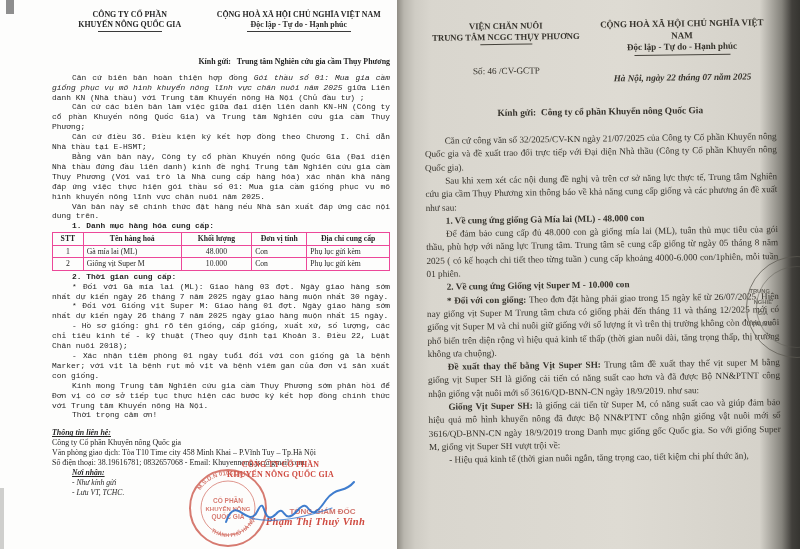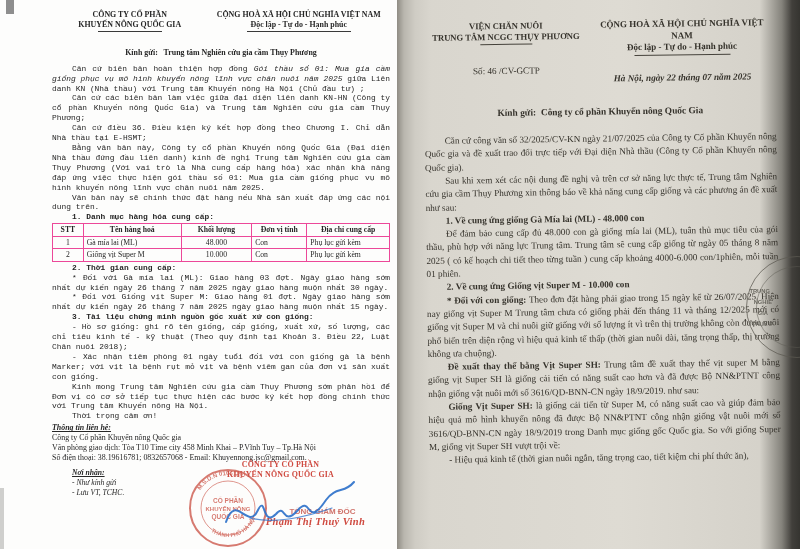--- a/index.html
+++ b/index.html
@@ -10,33 +10,33 @@
   .artifact-top{position:absolute;left:6px;top:0;width:8px;height:14px;background:#8e8e8e;}
   .artifact-bottom{position:absolute;left:0;top:488px;width:4px;height:61px;background:#cfcfcd;}
   .lp-content{position:absolute;left:52px;top:10px;width:338px;font-size:7.9px;line-height:9.9px;}
   .hrow{display:flex;}
   .hcol-l{width:46%;text-align:center;font-weight:bold;}
   .hcol-r{width:54%;text-align:center;font-weight:bold;}
   .uline{border-bottom:1px solid #3a3a3a;margin:1px auto 0;}
   .inforow{display:flex;margin-top:5px;}
   .icol-r{width:54%;text-align:center;font-style:italic;}
   .subject{font-style:italic;font-size:7.3px;text-align:center;width:46%;}
-  .kinhgui{text-align:center;font-weight:bold;margin:16px 0 6px 0;}
+  .kinhgui{text-align:right;font-weight:bold;margin:25px 0 6px 0;}
   .para{margin:0;text-indent:20px;text-align:justify;font-family:Liberation Mono, monospace;}
   .it{font-style:italic;}
   .bd{font-weight:bold;}
   .goods-table{border-collapse:collapse;width:100%;margin:1px 0 1px 0;table-layout:fixed;font-size:7.7px;}
   .goods-table th,.goods-table td{border:1px solid #ec4899;padding:1px 3px;line-height:9.5px;}
   .goods-table th{font-weight:bold;text-align:center;}
   .c-stt{width:8%;text-align:center;}
   .c-name{width:30%;text-align:left;}
   .c-qty{width:21%;text-align:center;}
   .c-unit{width:16%;text-align:left;}
   .c-addr{width:25%;text-align:left;}
-  .contact-h{font-weight:bold;font-style:italic;text-decoration:underline;margin-top:2px;}
+  .contact-h{font-weight:bold;font-style:italic;text-decoration:underline;margin-top:8px;}
   
   .recipients{position:absolute;left:72px;top:468px;font-size:7.6px;line-height:10px;}
   .recipients .rh{font-weight:bold;font-style:italic;text-decoration:underline;}
   .recipients .ri{font-style:italic;}
   .sig-block{position:absolute;left:178px;top:460px;width:205px;text-align:center;}
   .sig-org{color:#cf4a40;font-weight:bold;font-size:7.9px;line-height:9.6px;letter-spacing:.2px;}
   .sig-title{color:#d0736b;font-weight:bold;font-size:8px;margin:28px 0 0 84px;font-family:"Liberation Sans",sans-serif;}
   .sig-name{color:#cf4a40;font-weight:bold;font-style:italic;font-size:10.5px;margin-left:70px;letter-spacing:.4px;}
   .round-stamp{position:absolute;left:8px;top:6px;opacity:.8;}
   .signature-svg{position:absolute;left:42px;top:14px;}
@@ -128,21 +128,20 @@
             <td class="c-unit">Con</td>
             <td class="c-addr">Phụ lục gửi kèm</td>
           </tr>
         </tbody>
       </table>
 
       <p class="para bd">2. Thời gian cung cấp:</p>
       <p class="para">* Đối với Gà mía lai (ML): Giao hàng 03 đợt. Ngày giao hàng sớm nhất dự kiến ngày 26 tháng 7 năm 2025 ngày giao hàng muộn nhất 30 ngày.</p>
       <p class="para">* Đối với Giống vịt Super M: Giao hàng 01 đợt. Ngày giao hàng sớm nhất dự kiến ngày 26 tháng 7 năm 2025 ngày giao hàng muộn nhất 15 ngày.</p>
 
-      <p class="para bd">3. Tài liệu chứng minh nguồn gốc xuất xứ con giống:</p>
       <p class="para">- Hồ sơ giống: ghi rõ tên giống, cấp giống, xuất xứ, số lượng, các chỉ tiêu kinh tế - kỹ thuật (Theo quy định tại Khoản 3. Điều 22, Luật Chăn nuôi 2018);</p>
       <p class="para">- Xác nhận tiêm phòng 01 ngày tuổi đối với con giống gà là bệnh Marker; với vịt là bệnh rụt mỏ vịt và bệnh viêm gan của đơn vị sản xuất con giống.</p>
 
       <p class="para">Kính mong Trung tâm Nghiên cứu gia cầm Thụy Phương sớm phản hồi để Đơn vị có cơ sở tiếp tục thực hiện các bước ký kết hợp đồng chính thức với Trung tâm Khuyến nông Hà Nội.</p>
       <p class="para">Thời trọng cảm ơn!</p>
 
       <div class="contact-h">Thông tin liên hệ:</div>
       <div>Công ty Cổ phần Khuyến nông Quốc gia</div>
       <div>Văn phòng giao dịch: Tòa T10 Time city 458 Minh Khai – P.Vĩnh Tuy – Tp.Hà Nội</div>
       <div>Số điện thoại: 38.19616781; 0832657068 - Email: Khuyennong.jsc@gmail.com.</div>

